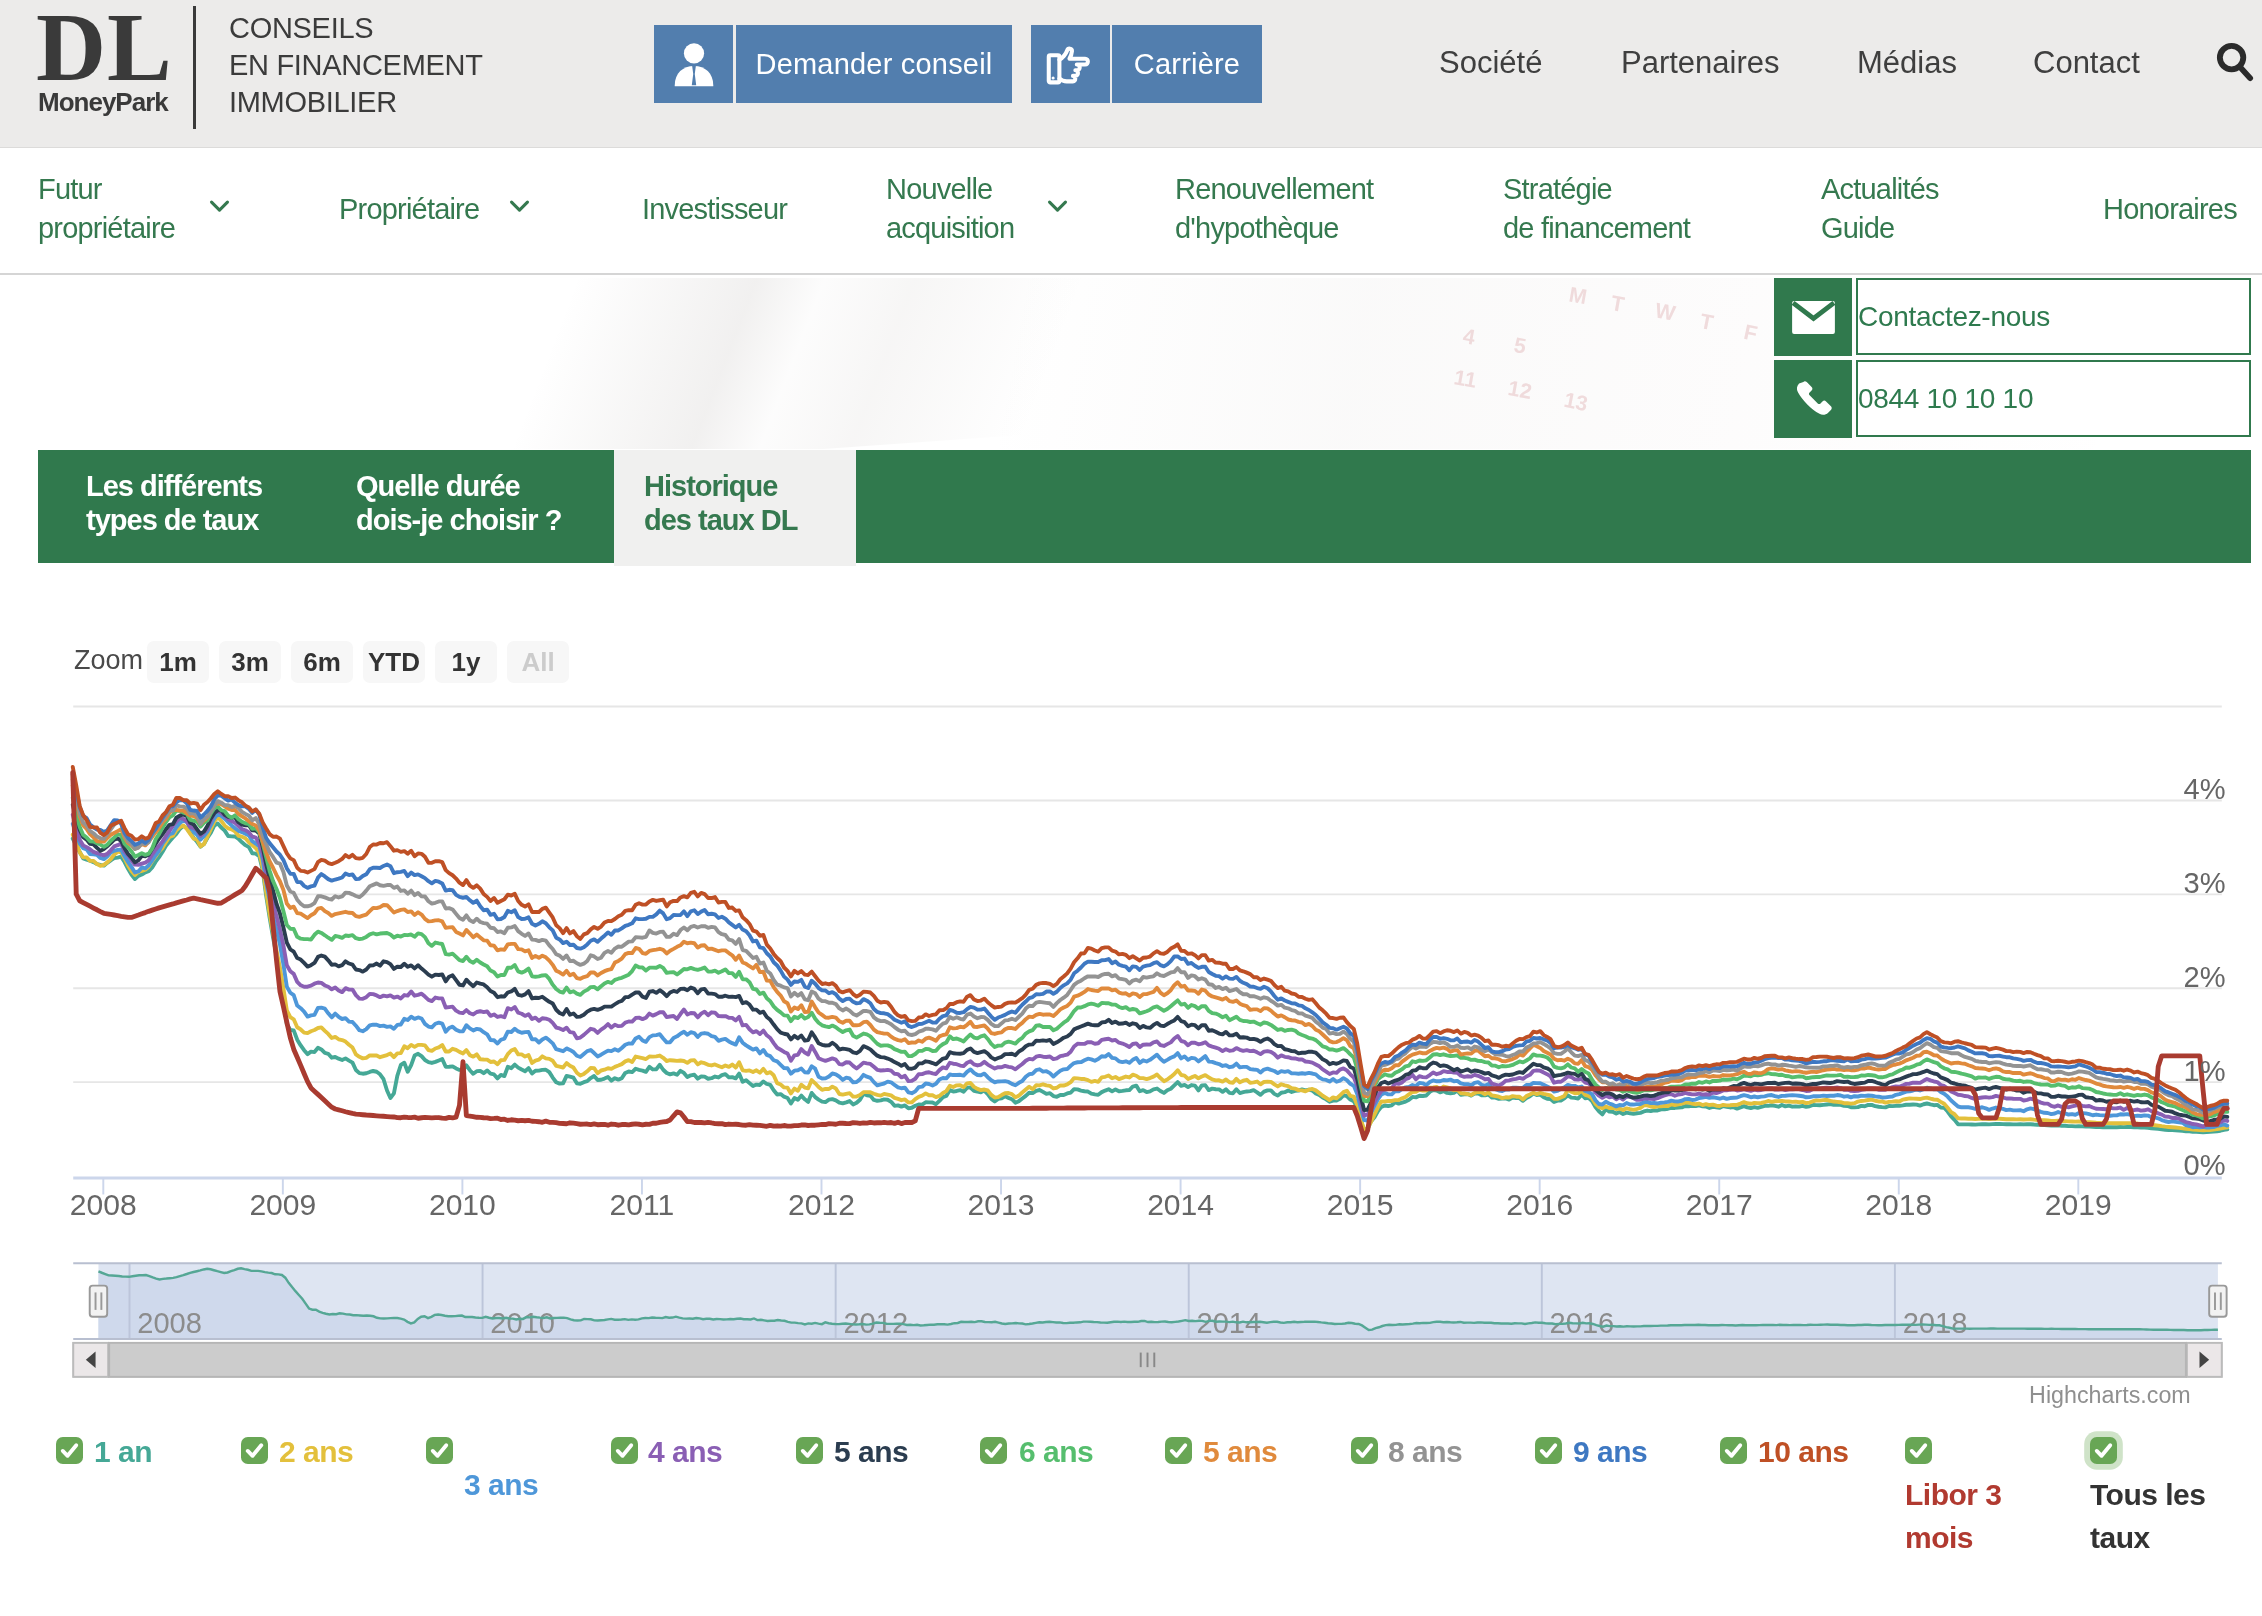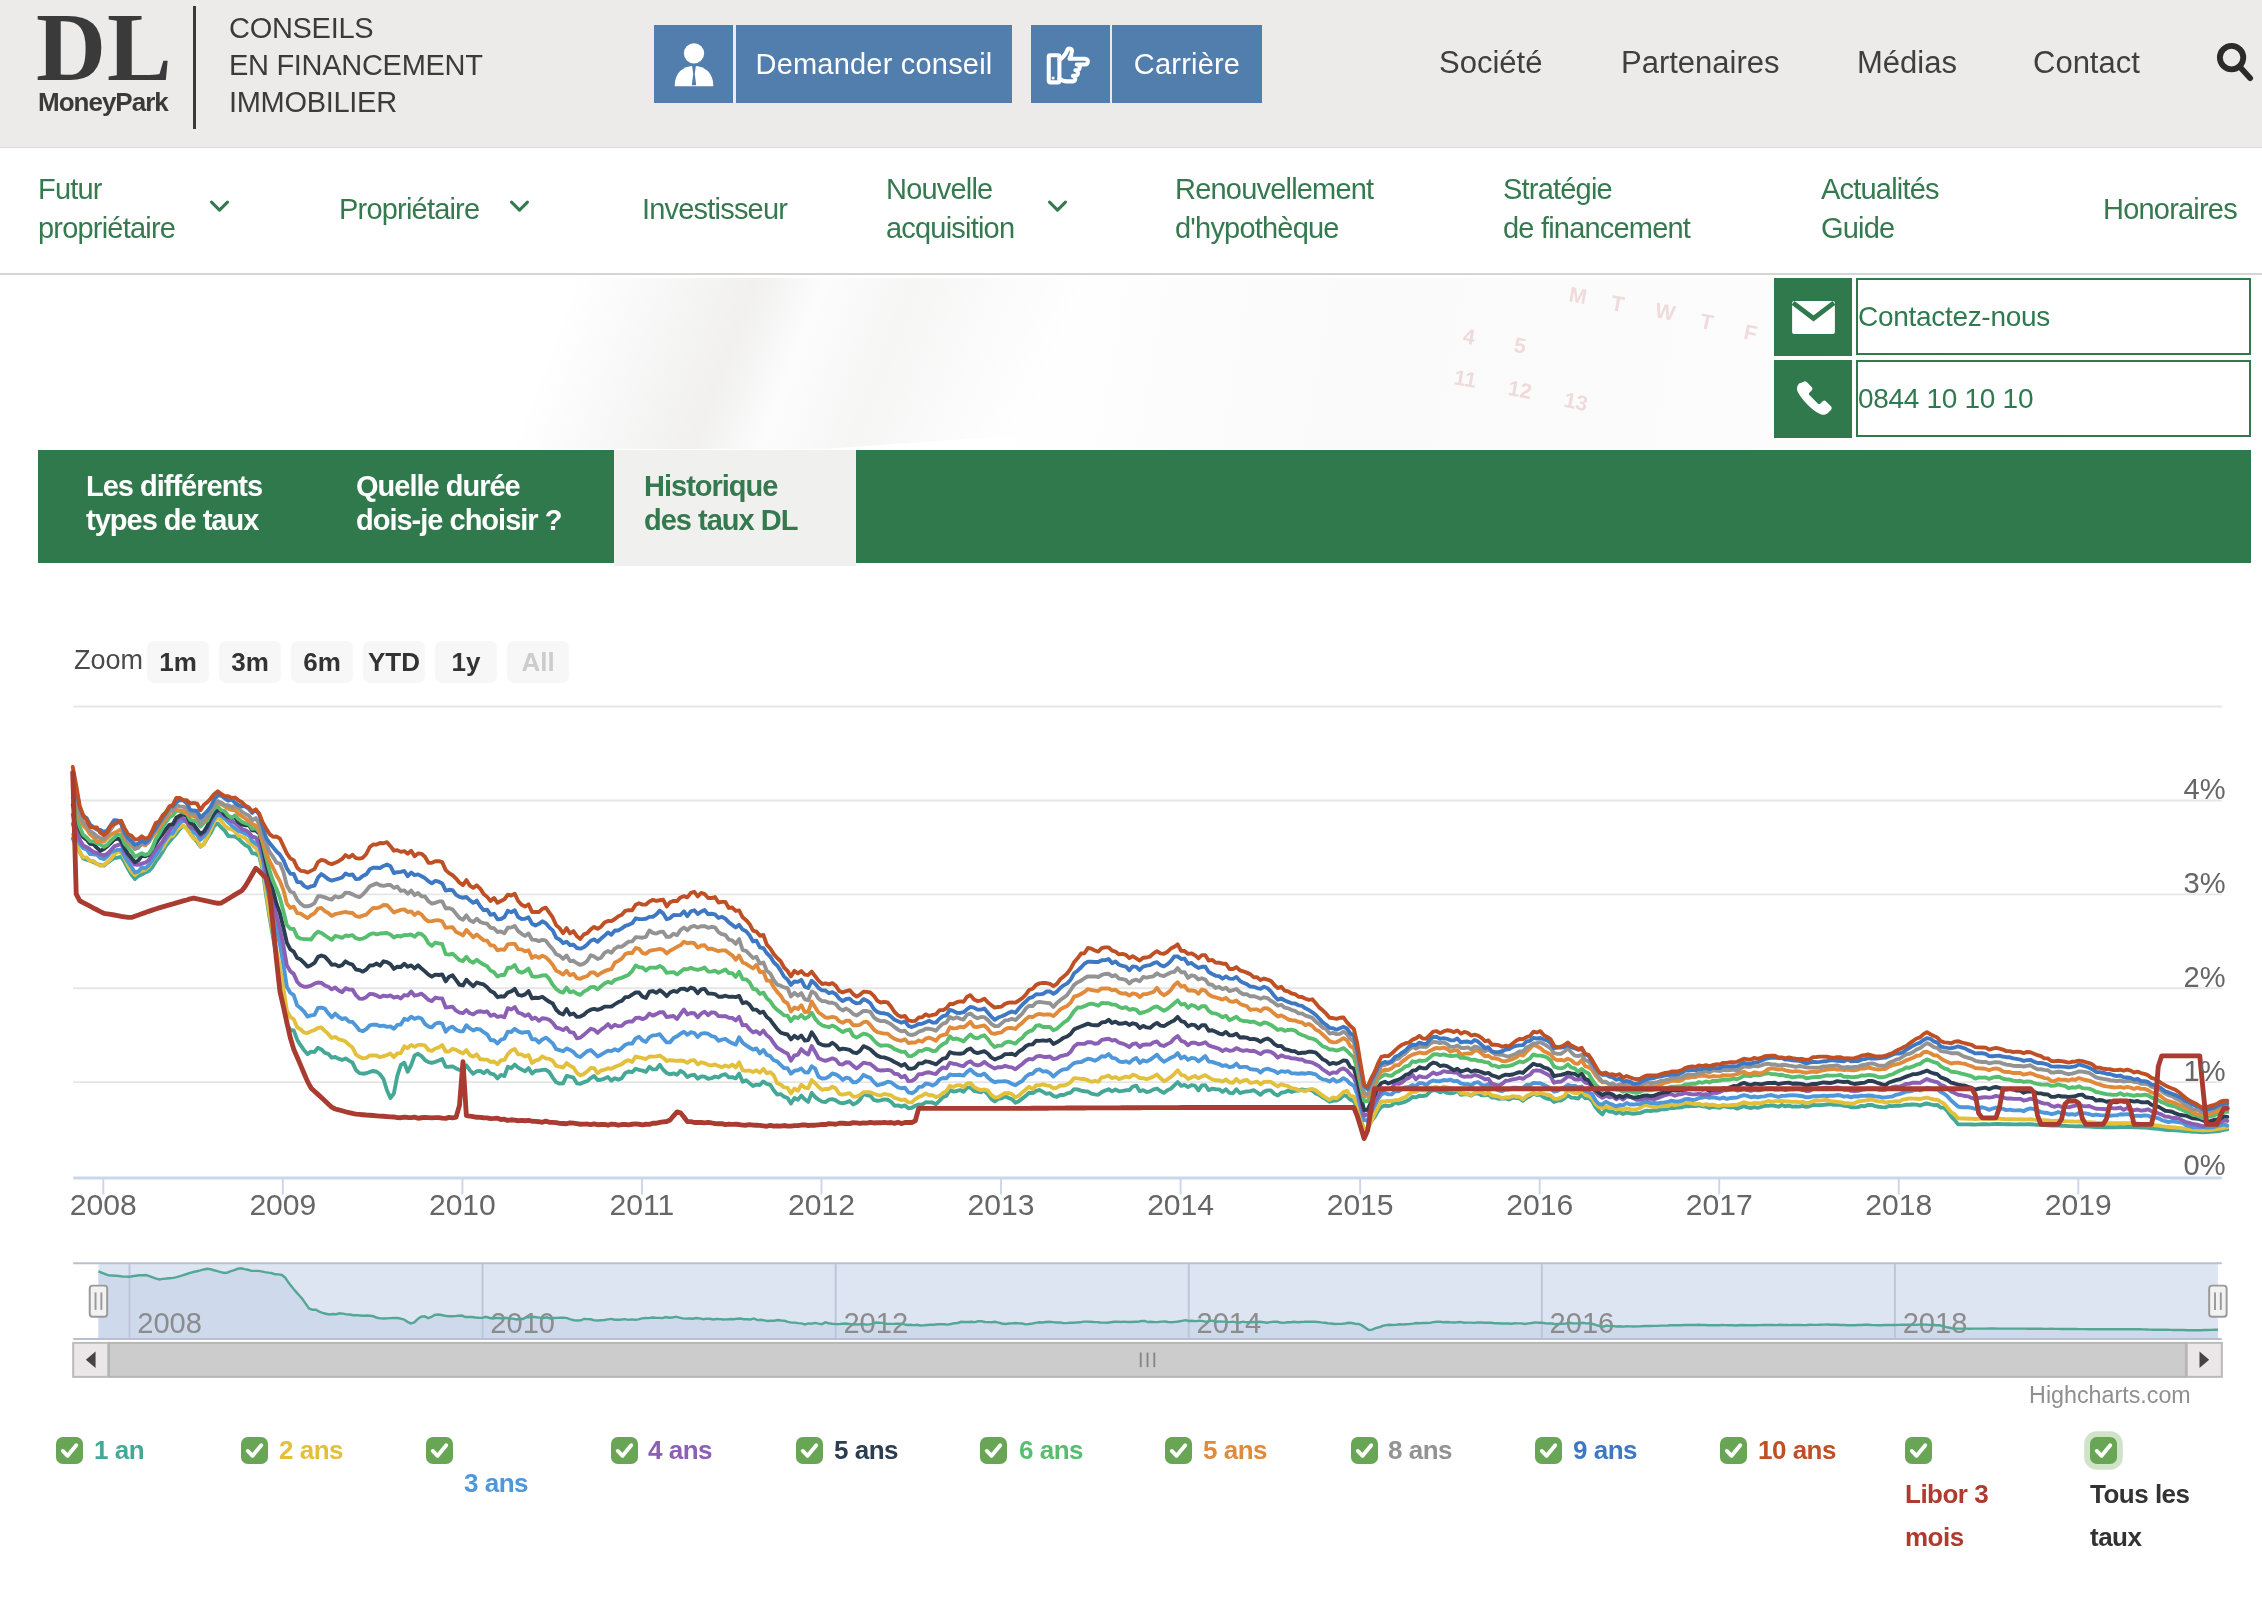--- a/index.html
+++ b/index.html
@@ -29,21 +29,21 @@
 .cbox{position:absolute;left:1856px;width:395px;height:77px;background:#fff;border:2.9px solid #30794D;color:#2E7A4E;font-size:28px;letter-spacing:-0.3px;display:flex;align-items:center;}
 
 #tabbar{position:absolute;left:38px;top:450px;width:2213px;height:113px;background:#30794D}
 .tab{position:absolute;top:0;height:113px;color:#fff;font-size:29px;font-weight:700;letter-spacing:-1px;line-height:34px;padding-top:19.4px}
 #tabactive{position:absolute;left:576px;top:0;width:242px;height:116px;background:#F0F0EF}
 
 .zlabel{position:absolute;left:74px;top:645px;font-size:27px;color:#4a4a4a}
 .zbtn{position:absolute;top:641px;width:62px;height:42px;background:#f7f7f7;border-radius:6.8px;color:#333;font-size:26px;font-weight:700;display:flex;align-items:center;justify-content:center}
 
 .cb{position:absolute;width:27px;height:27px;background:#68A655;border-radius:6.8px}
-.leglbl{position:absolute;font-size:26px;font-weight:700;white-space:nowrap;letter-spacing:-0.5px}
+.leglbl{position:absolute;font-size:30px;font-weight:700;white-space:nowrap;letter-spacing:-0.5px}
 </style>
 </head>
 <body>
 <div id="header">
   <div id="dl">DL</div>
   <div id="mp">MoneyPark</div>
   <div id="hdiv"></div>
   <div id="conseils">CONSEILS<br>EN FINANCEMENT<br>IMMOBILIER</div>
   <div class="btn" style="left:654px;width:79px">
     <svg width="52" height="52" viewBox="0 0 54 54">

